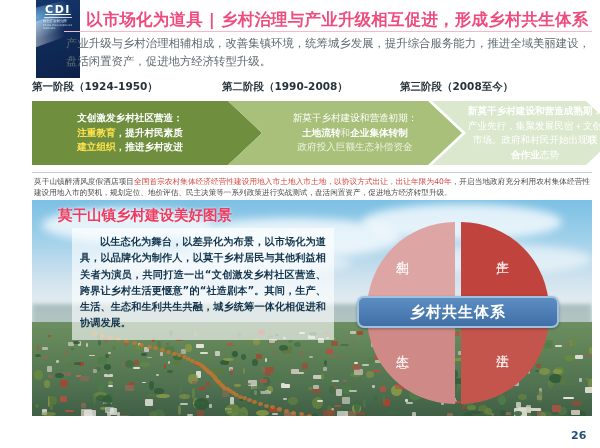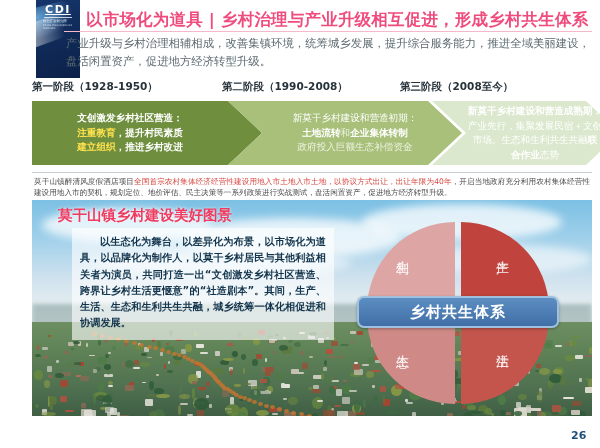--- a/index.html
+++ b/index.html
@@ -134,21 +134,21 @@
     <div class="rule"></div>
     <div class="subcn">综合开发研究院</div>
     <div class="sub" style="top:24px;">China Development Institute</div>
   </div>
 
   <div class="title">以市场化为道具 | 乡村治理与产业升级相互促进，形成乡村共生体系</div>
   <div class="title-rule"></div>
   <div class="subtitle">产业升级与乡村治理相辅相成，改善集镇环境，统筹城乡发展，提升综合服务能力，推进全域美丽建设，盘活闲置资产，促进地方经济转型升级。</div>
 
   <div class="phase-labels">
-    <div class="phase-label pl0">第一阶段（1928-1950）</div>
+    <div class="phase-label pl0">第一阶段（1924-1950）</div>
     <div class="phase-label pl1">第二阶段（1990-2008）</div>
     <div class="phase-label pl2">第三阶段（2008至今）</div>
   </div>
 
   <div class="arrows">
 
     <div class="arrow a0">
       <div class="txt">
         <div class="ln pad">文创激发乡村社区营造：</div>
         <div class="ln pad"><span class="hl">注重教育</span><span>，提升村民素质</span></div>
@@ -161,21 +161,21 @@
         <div class="ln">新莫干乡村建设和营造初期：</div>
         <div class="ln"><span class="b">土地流转</span><span class="dim">和</span><span class="b">企业集体转制</span></div>
         <div class="ln dim">政府投入巨额生态补偿资金</div>
       </div>
     </div>
 
     <div class="arrow a2">
       <div class="txt" style="padding-left:24px;">
         <div class="ln b">新莫干乡村建设和营造成熟期：</div>
         <div class="ln">产业先行，集聚发展民宿＋文创</div>
-        <div class="ln"><span>市场。生态和生利共生共融</span><span class="b">联</span></div>
+        <div class="ln"><span>市场。政府和村民开始出现</span><span class="b">联</span></div>
         <div class="ln"><span class="b">合作业</span><span>态势</span></div>
       </div>
     </div>
   </div>
 
   <div class="fn-rule"></div>
   <div class="footnote">
     <span>莫干山镇醉清风度假酒店项目</span><span class="red">全国首宗农村集体经济经营性建设用地入市土地入市土地，以协议方式出让，出让年限为40年</span><span>，开启当地政府充分利用农村集体经营性建设用地入市的契机，规划定位、地价评估、民主决策等一系列政策进行实战测试，盘活闲置资产，促进地方经济转型升级。</span>
   </div>
 

